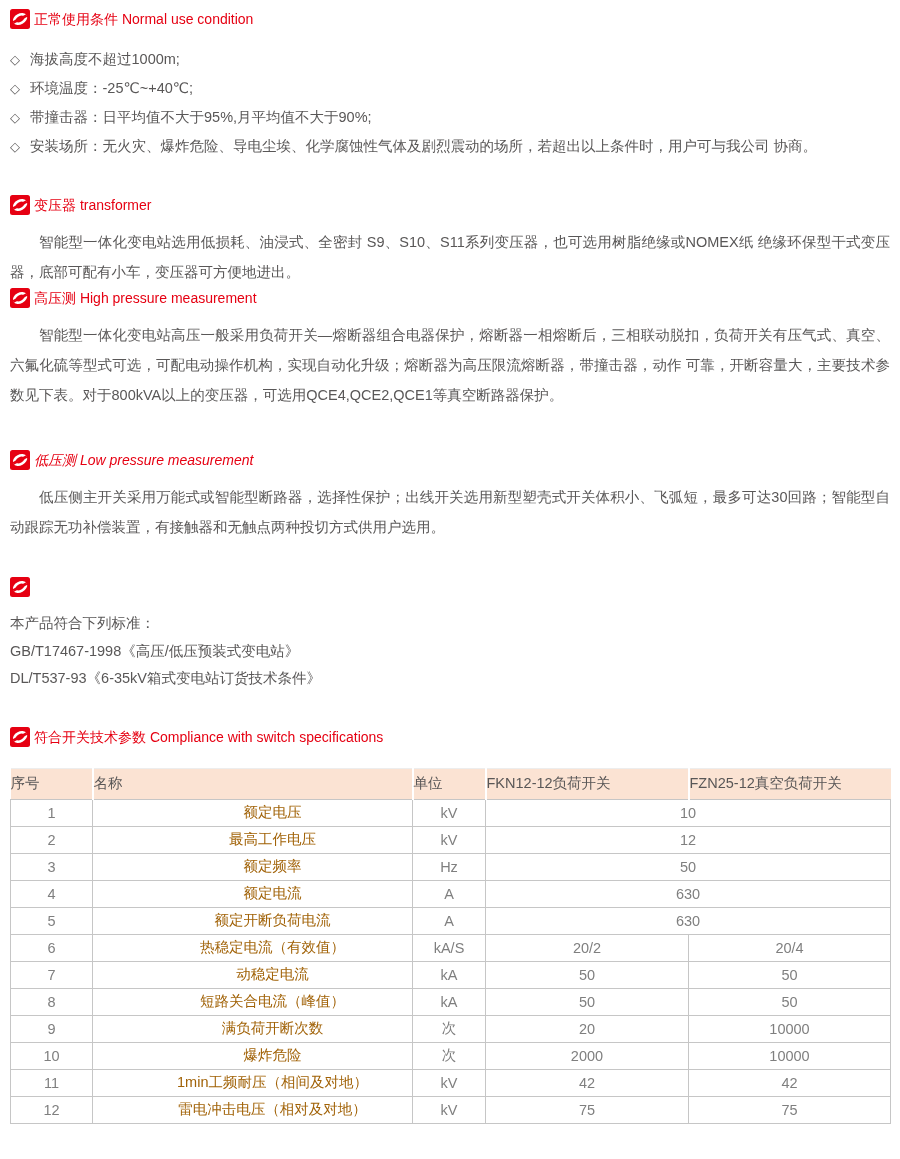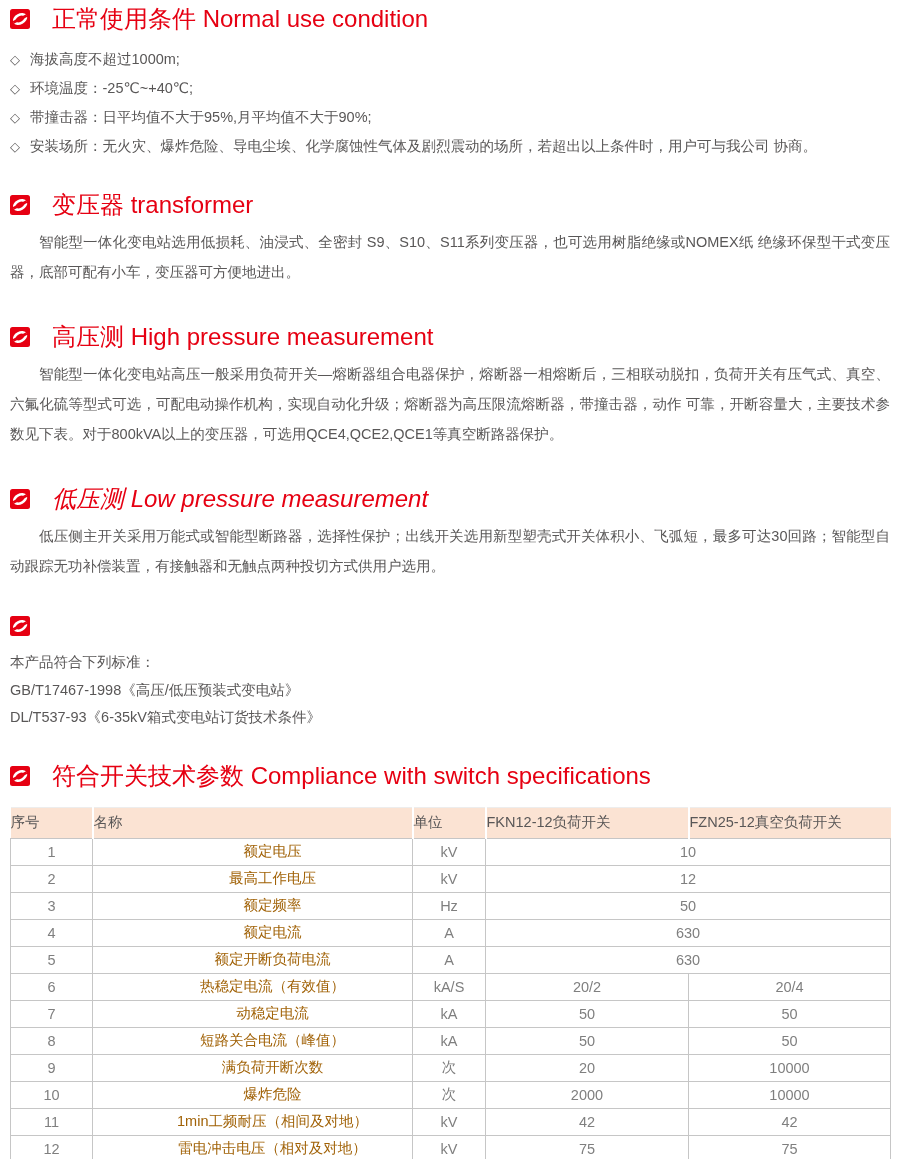--- a/index.html
+++ b/index.html
@@ -15,23 +15,23 @@
   }
   .page {
     padding: 8px 10px 0 10px;
     box-sizing: border-box;
     width: 900px;
   }
   
   .sec-head {
     display: flex;
     align-items: center;
-    gap: 22px;
+    gap: 4px;
     color: #e60012;
-    font-size: 24px;
+    font-size: 14px;
     line-height: 22px;
     white-space: nowrap;
     text-align: right;
   }
   .sec-head .badge { width: 20px; height: 20px; flex: 0 0 auto; display: block; }
   
   .bullets { margin-top: 15px; }
   .bullet {
     display: flex;
     align-items: baseline;
@@ -44,21 +44,21 @@
   
   .para {
     margin: 11px 0 0 0;
     font-size: 14.5px;
     line-height: 30px;
     text-align: justify;
     text-indent: 2em;
     color: #595757;
   }
   .mt-s2 { margin-top: 33px; }
-  .mt-s3 { margin-top: 39px; }
+  .mt-s3 { }
   .mt-s4 { margin-top: 39px; font-style: italic; }
   .mt-s5 { margin-top: 35px; }
   .mt-s6 { margin-top: 19px; }
   
   .std-lines { margin-top: 13px; font-size: 14.5px; line-height: 27.5px; }
   .std-lines div { white-space: nowrap; }
   
   table.spec {
     border-collapse: collapse;
     table-layout: fixed;

